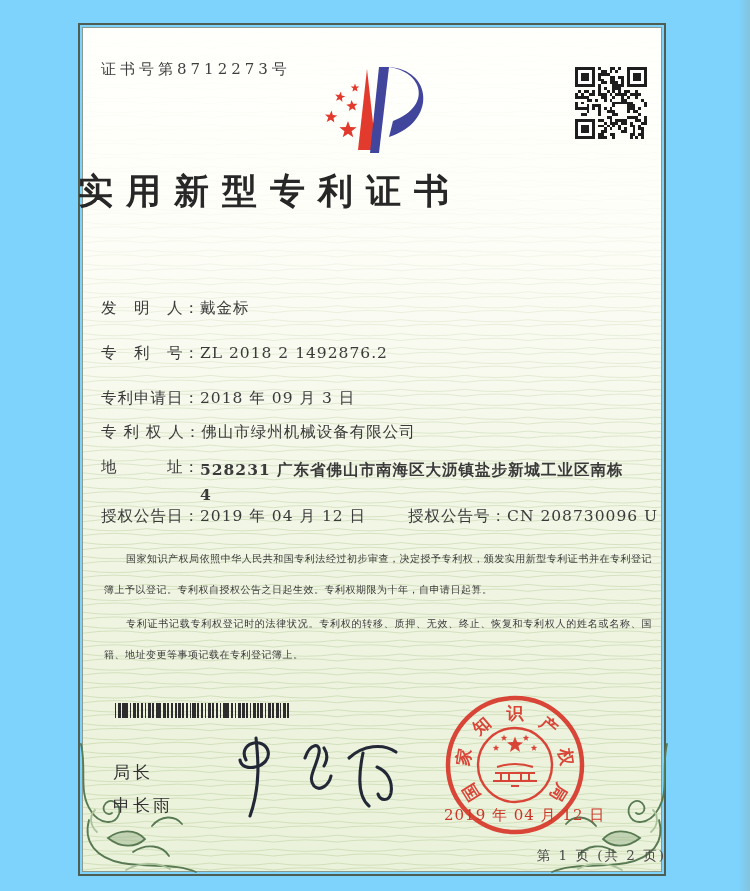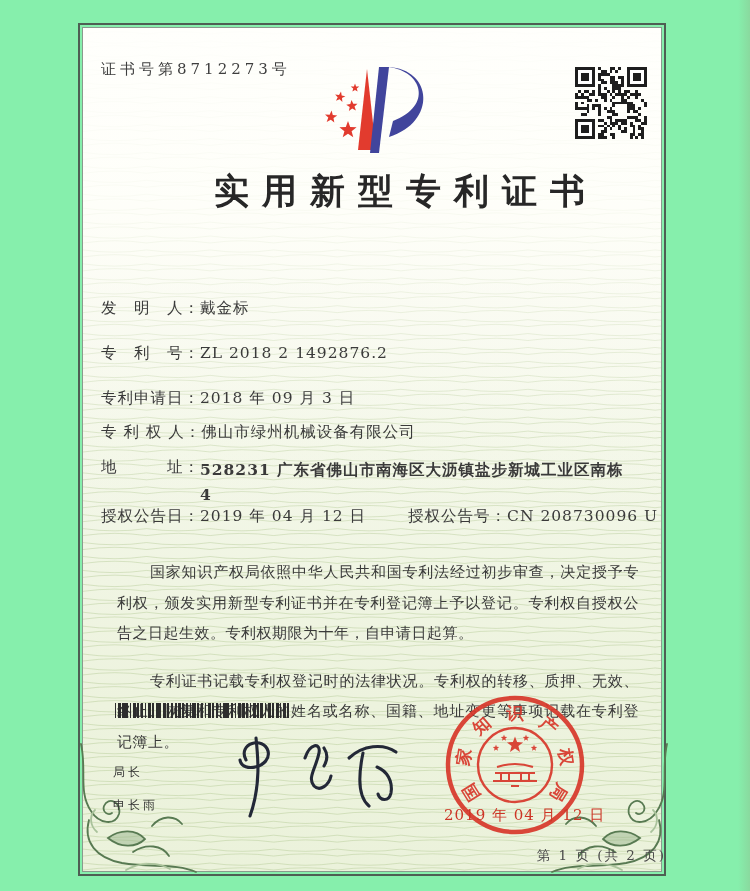--- a/index.html
+++ b/index.html
@@ -1,50 +1,50 @@
 <!DOCTYPE html>
 <html><head>
 <meta charset="utf-8">
 <style>
   html,body{margin:0;padding:0;}
   body{background:#e9e7e0;font-family:"DejaVu Serif","Liberation Serif",serif;}
-  #page{position:relative;width:750px;height:891px;margin:0 auto;background:#86efac;overflow:hidden;}
+  #page{position:relative;width:750px;height:891px;margin:0 auto;background:#7dd3fc;overflow:hidden;}
   .edge-shade{position:absolute;right:0;top:0;bottom:0;width:12px;
     background:linear-gradient(90deg,rgba(0,0,0,0),rgba(150,140,110,.22));z-index:9;}
   
   .frame{position:absolute;left:78px;top:23px;width:588px;height:853px;
     border:2.5px solid #4e5e53;box-sizing:border-box;z-index:1;}
   .frame-inner{position:absolute;inset:2px;border:1px solid #8a9a8e;
     background:linear-gradient(180deg,#fdfdf8 0%,#fbfcf4 22%,#f3f7e8 50%,#edf3de 80%,#ebf2db 100%);
     overflow:hidden;}
   #guilloche{position:absolute;inset:0;width:100%;height:100%;}
   .fade-top{position:absolute;inset:0;
     background:linear-gradient(180deg,rgba(255,255,252,.96) 0%,rgba(255,255,250,.85) 20%,rgba(252,252,245,.45) 34%,rgba(250,250,240,.12) 48%,rgba(250,250,240,0) 62%);}
   
   .cert-no{position:absolute;left:101px;top:60px;font-size:15px;letter-spacing:4px;color:#3e3e3e;z-index:5;}
   #logo{position:absolute;left:313px;top:60px;width:128px;height:102px;z-index:5;}
   #qr{position:absolute;left:575px;top:67px;width:72px;height:72px;z-index:5;}
-  .title{position:absolute;left:78px;width:656px;top:168px;text-align:center;
+  .title{position:absolute;left:78px;width:656px;top:168px;text-align:left;
     font-size:35px;font-weight:700;letter-spacing:13px;color:#272727;z-index:5;}
   
   .row{position:absolute;left:101px;width:552px;font-size:15.5px;color:#3a3a3a;
     letter-spacing:1px;z-index:5;white-space:nowrap;}
   .row .lbl{display:inline-block;}
   .addr-lines{display:inline-block;vertical-align:top;white-space:normal;width:430px;line-height:25px;font-weight:bold;}
   .grant-gap{display:inline-block;width:42px;}
   
   .paras{position:absolute;left:100px;top:540px;width:556px;z-index:5;color:#3a3a3a;}
-  .paras p{margin:17px;font-size:15px;line-height:30.5px;text-align:justify;text-indent:2.2em;letter-spacing:.5px;}
+  .paras p{margin:4px;font-size:10px;line-height:30.5px;text-align:justify;text-indent:2.2em;letter-spacing:.5px;}
   
   .barcode{position:absolute;left:115px;top:703px;width:176px;height:15px;z-index:5;
     background:
       repeating-linear-gradient(90deg,#2d2d2d 0 1.5px,transparent 1.5px 3.5px,#2d2d2d 3.5px 6px,transparent 6px 7.5px),
       repeating-linear-gradient(90deg,transparent 0 9px,#2d2d2d 9px 11px,transparent 11px 17px);}
   
-  .director{position:absolute;left:113px;top:756px;font-size:12px;color:#333;letter-spacing:3px;line-height:33px;z-index:5;}
+  .director{position:absolute;left:113px;top:756px;font-size:17px;color:#333;letter-spacing:3px;line-height:33px;z-index:5;}
   #sig{position:absolute;left:212px;top:733px;width:195px;height:88px;z-index:6;}
   #seal{position:absolute;left:438px;top:688px;width:154px;height:154px;z-index:6;opacity:.93;}
   .seal-date{position:absolute;left:444px;top:806px;width:210px;font-size:15px;color:#cd3526;
     letter-spacing:1px;z-index:7;white-space:nowrap;}
   .footer{position:absolute;left:78px;width:588px;top:847px;text-align:right;
     font-size:13.5px;color:#4a4a4a;letter-spacing:2px;z-index:5;}
   .flourish{position:absolute;width:132px;height:136px;z-index:4;}
   #fl-left{left:70px;top:742px;}
   #fl-right{left:546px;top:742px;transform:scaleX(-1);}
 </style>

